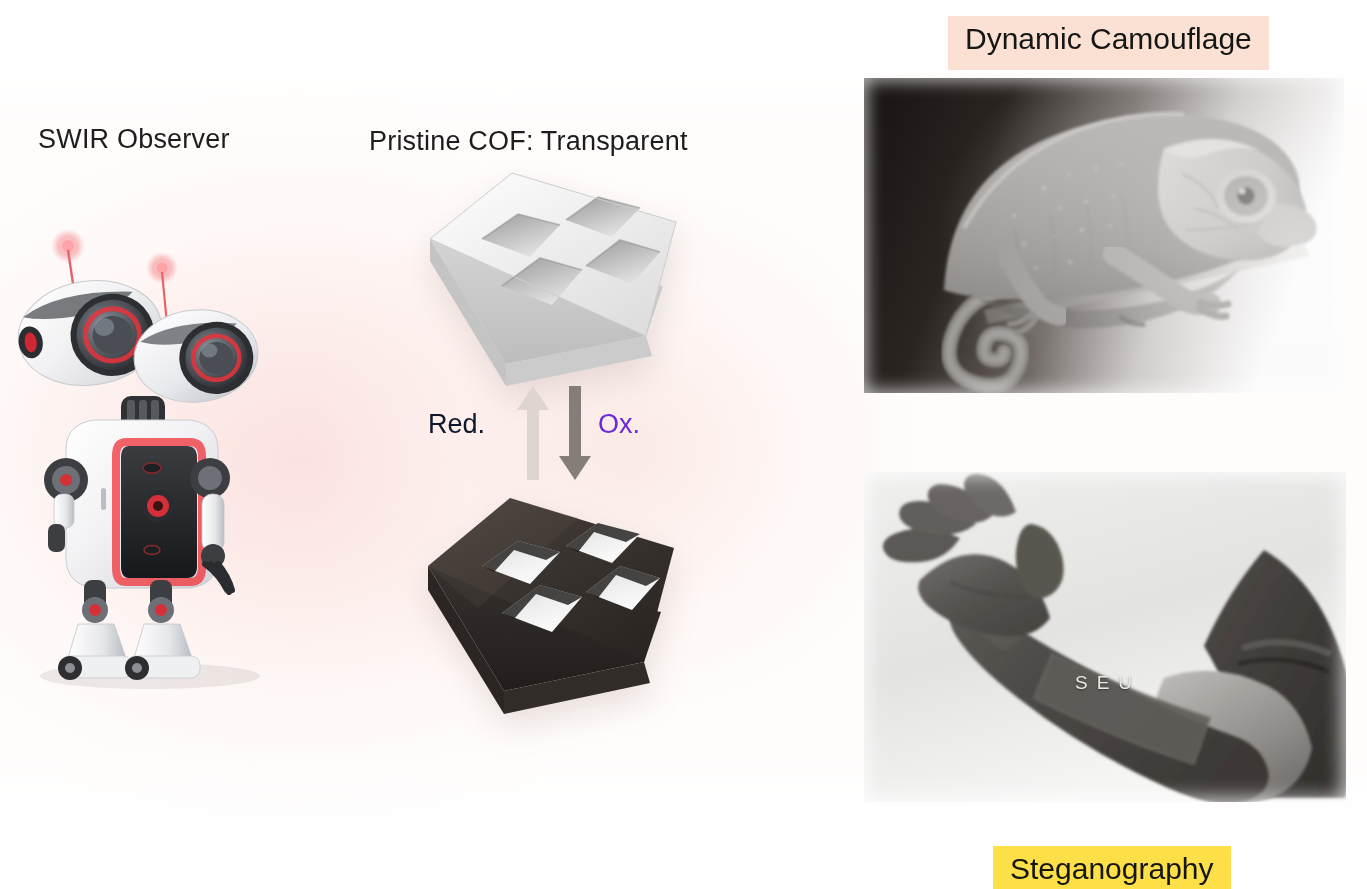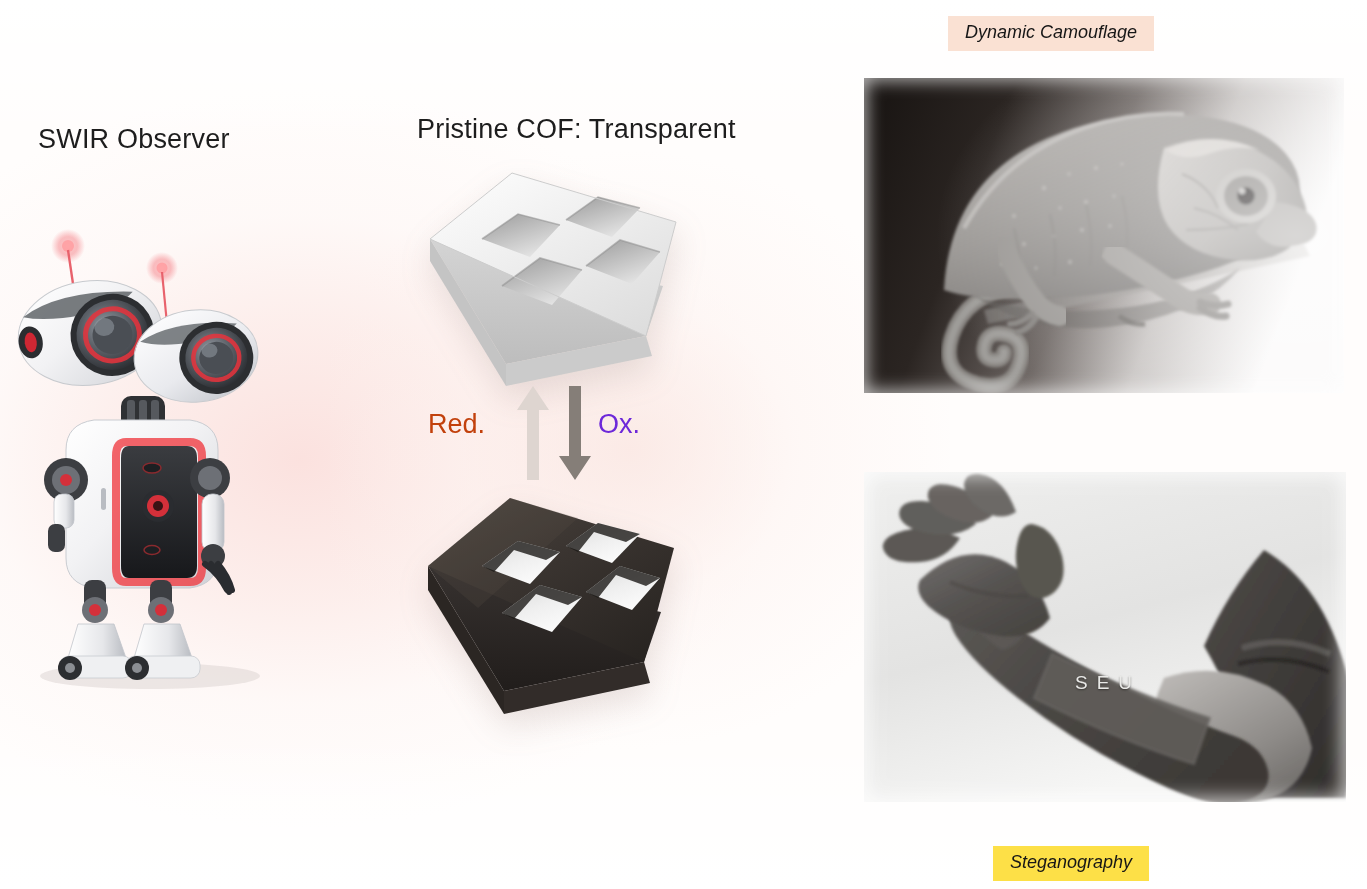--- a/index.html
+++ b/index.html
@@ -61,48 +61,47 @@
   .fig-label {
     position: absolute;
     color: #1d1d1d;
     font-size: 27px;
     font-weight: 400;
     letter-spacing: 0.2px;
     white-space: nowrap;
     text-align: center;
   }
   #label-swir   { left: 38px;  top: 124px; }
-  #label-pristine { left: 369px; top: 114px; margin-left: 48px; }
+  #label-pristine { left: 369px; top: 126px; }
   #label-colored  { left: 425px; top: 733px; }
 
   .badge {
     position: absolute;
-    font-size: 18px;
+    font-size: 30px;
     color: #161616;
-    padding: 7px 17px 9px 17px;
+    padding: 7px 17px 15px 17px;
     white-space: nowrap;
     line-height: 1.08;
-    font-style: italic;
   }
   #badge-camouflage {
     left: 948px; top: 16px;
     background: #fae1d3;
   }
   #badge-steganography {
     left: 993px; top: 802px;
     background: #fde047;
     margin-top: 44px;
   }
 
   .arrow-label {
     position: absolute;
     font-size: 27px;
     white-space: nowrap;
   }
-  #label-red { left: 428px; top: 409px; color: #c2410c; }
+  #label-red { left: 428px; top: 409px; color: #0f172a; }
   #label-ox  { left: 598px; top: 409px; color: #6d28d9; }
 
   
   .arrow-box { position: absolute; }
   #arrow-up   { left: 516px; top: 384px; width: 34px; height: 98px; }
   #arrow-down { left: 558px; top: 384px; width: 34px; height: 98px; }
 
   
   .cof-wrap {
     position: absolute;

